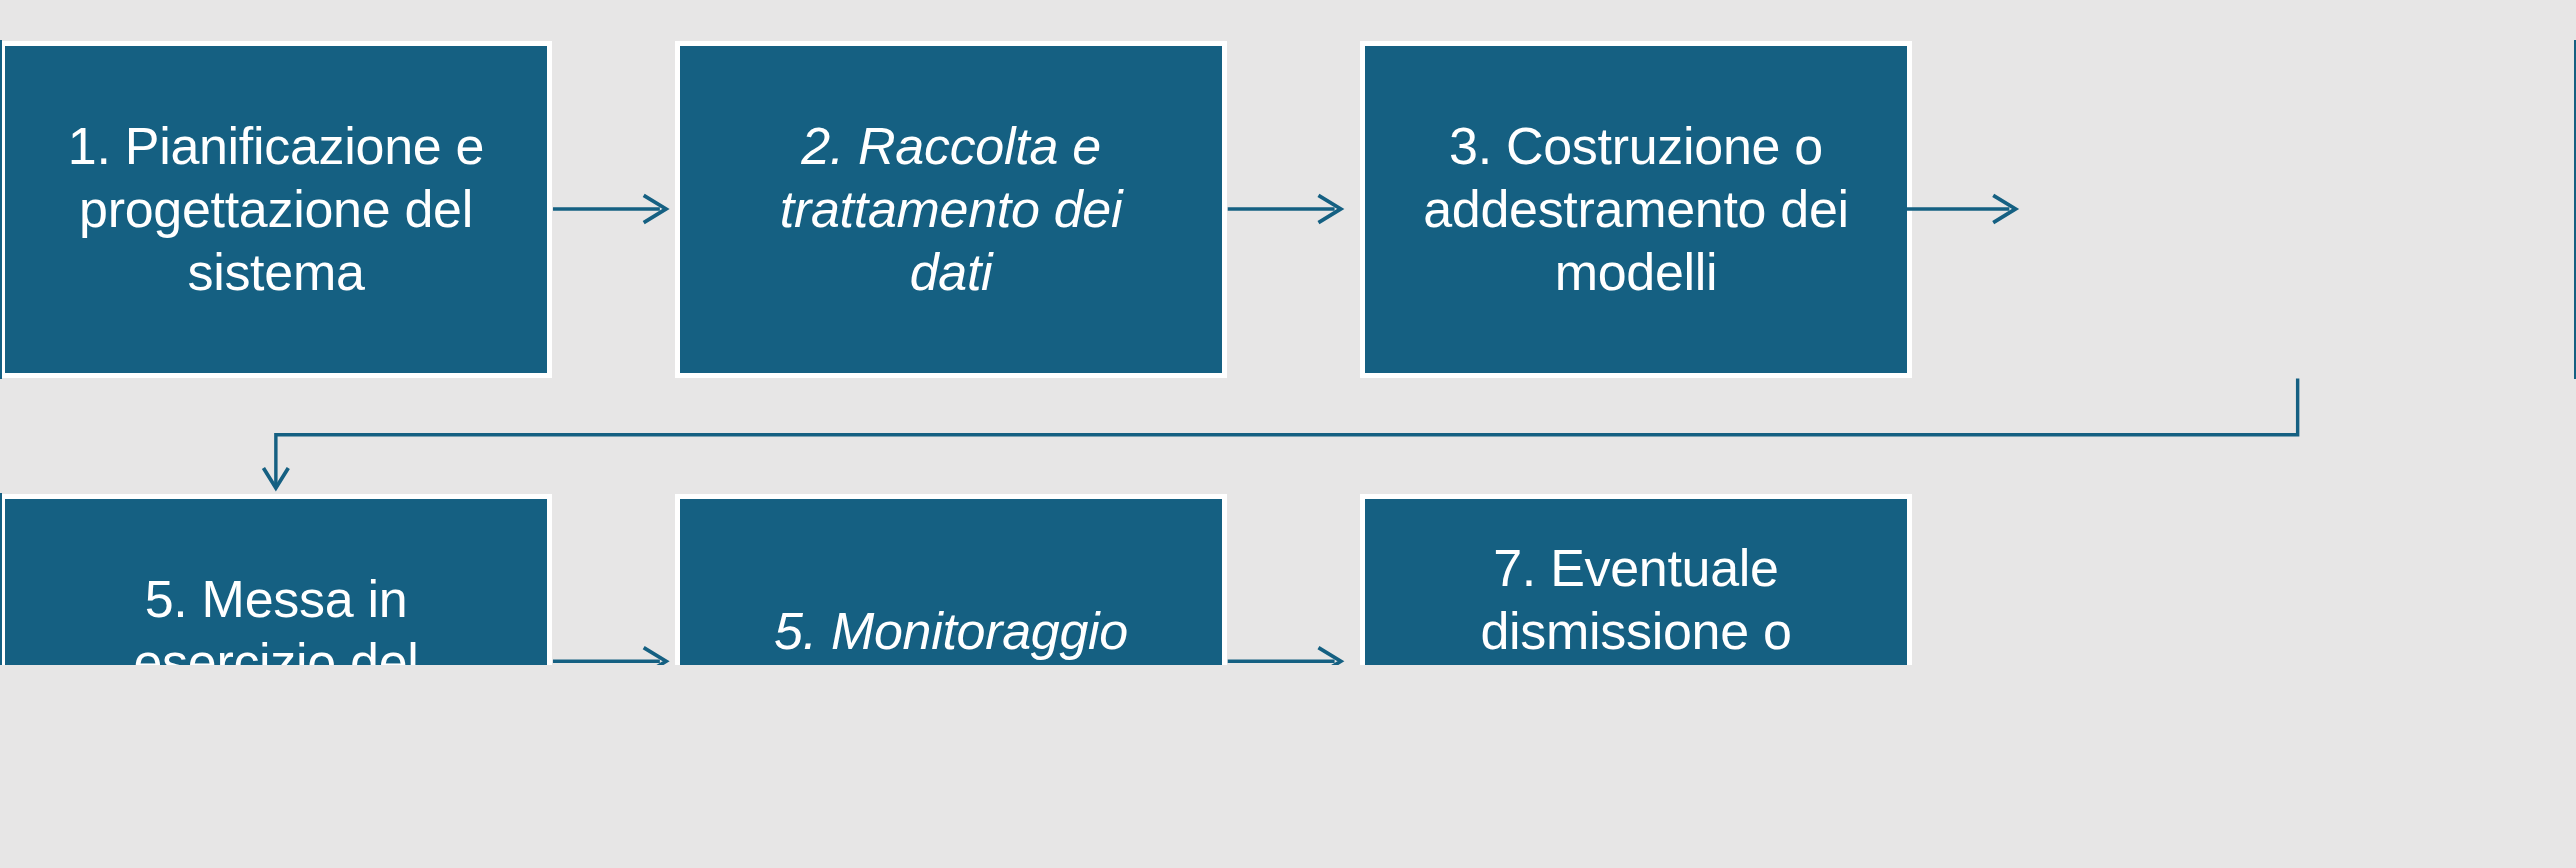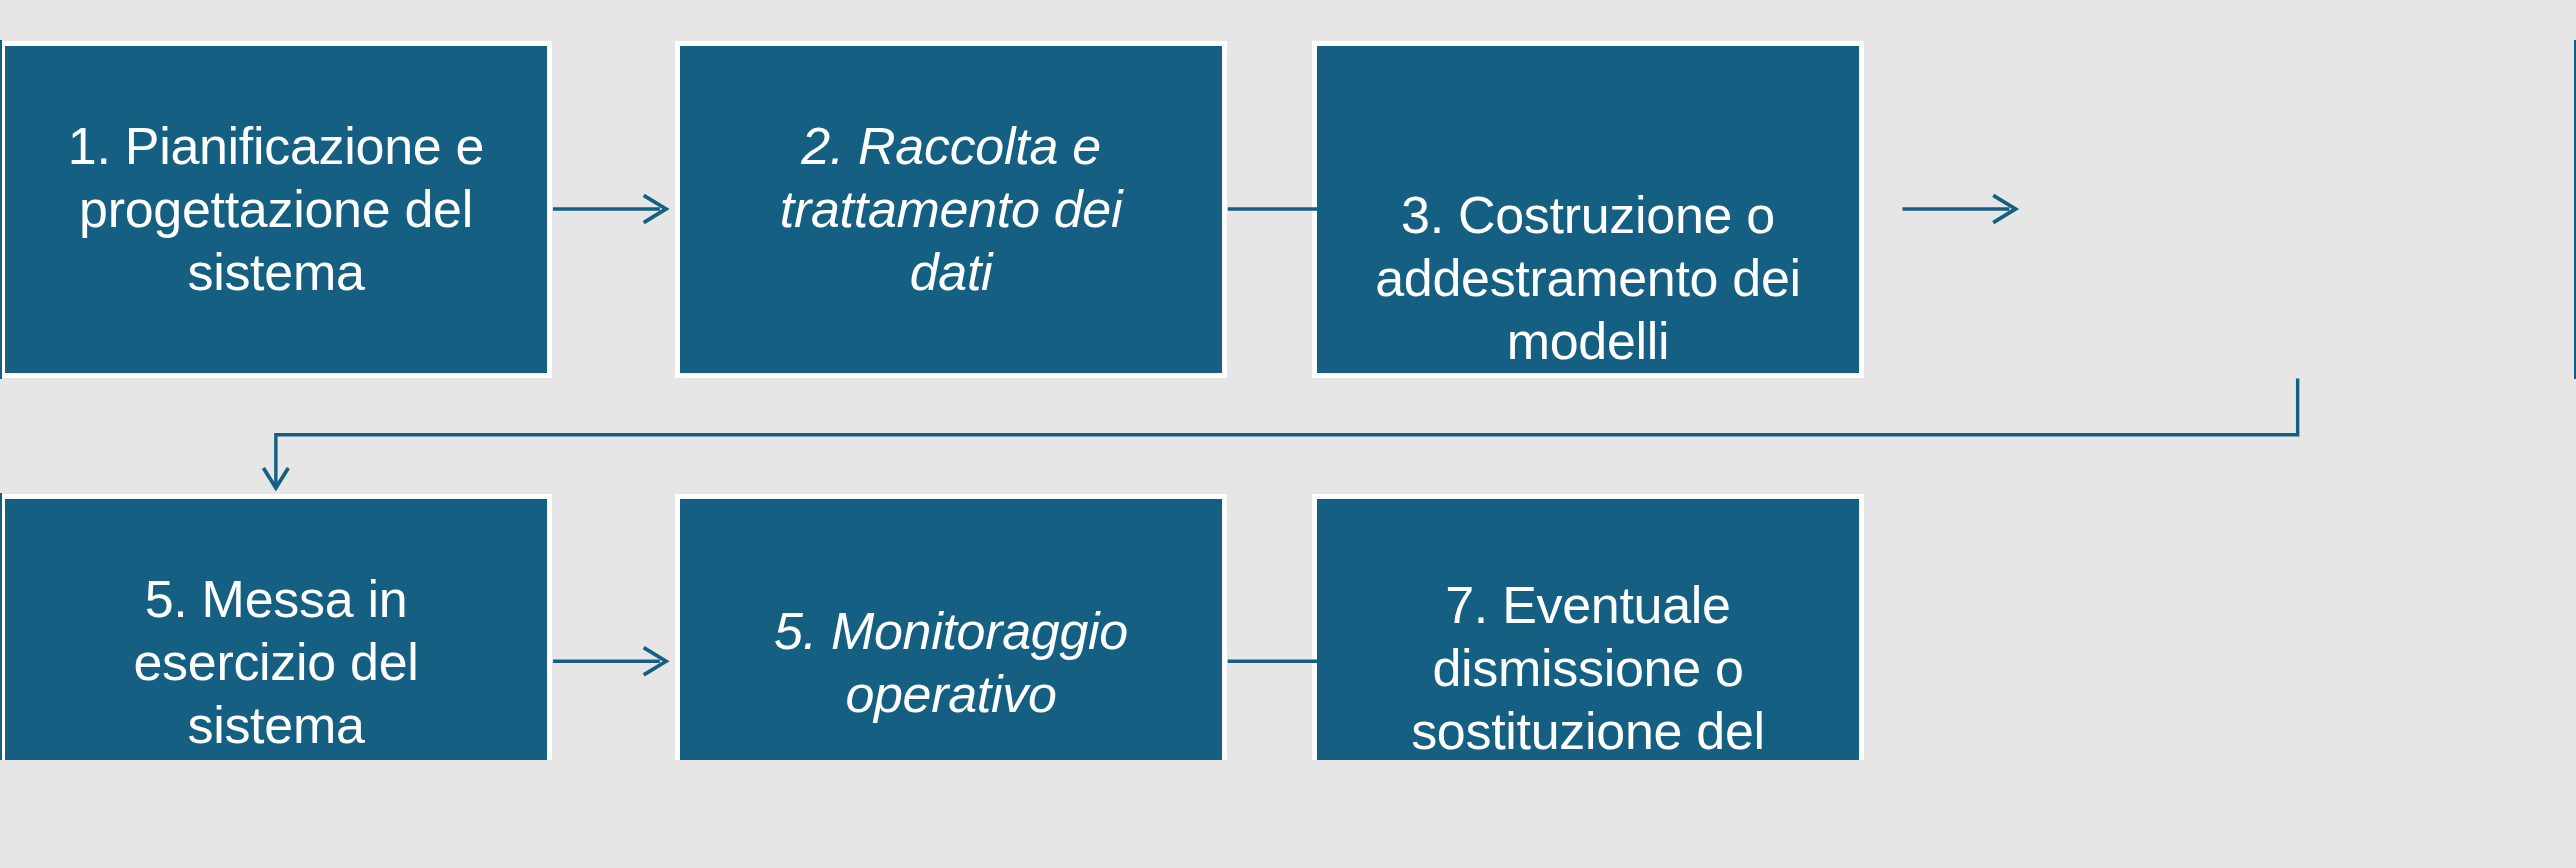--- a/index.html
+++ b/index.html
@@ -3,21 +3,21 @@
 <meta charset="utf-8">
 <style>
   :root{
     --bg:#E7E6E6;
     --accent:#156082;
     --text:#FFFFFF;
   }
   html,body{margin:0;padding:0;background:var(--bg);}
   .canvas{
     position:relative;
-    width:2576px;height:760px;
+    width:2576px;height:665px;
     background:var(--bg);
     overflow:hidden;
     font-family:"Liberation Sans",sans-serif;
   }
   .box{
     position:absolute;
     box-sizing:border-box;
     width:552px;height:337px;
     background:var(--accent);
     border:5.6px solid #FFFFFF;
@@ -26,21 +26,21 @@
     color:var(--text);
     font-size:52px;
     line-height:1.21;
     white-space:pre-line;
     letter-spacing:-0.3px;
   }
   .row1{top:41px;}
   .row2{top:494px;}
   .c1{left:0px;}
   .c2{left:675px;font-style:italic;}
-  .c3{left:1312px;align-items:flex-end;}
+  .c3{left:1360px;}
   .c4{left:2024px;}
   .arrows{position:absolute;left:0;top:0;width:2576px;height:869px;}
   .arrows *{vector-effect:none;}
   .stroke{stroke:var(--accent);stroke-width:5.5;fill:none;}
   .head{stroke:var(--accent);stroke-width:6;fill:none;stroke-linejoin:miter;}
   .sliver{position:absolute;width:1.9px;height:339px;background:var(--accent);}
 </style>
 </head>
 <body>
 

